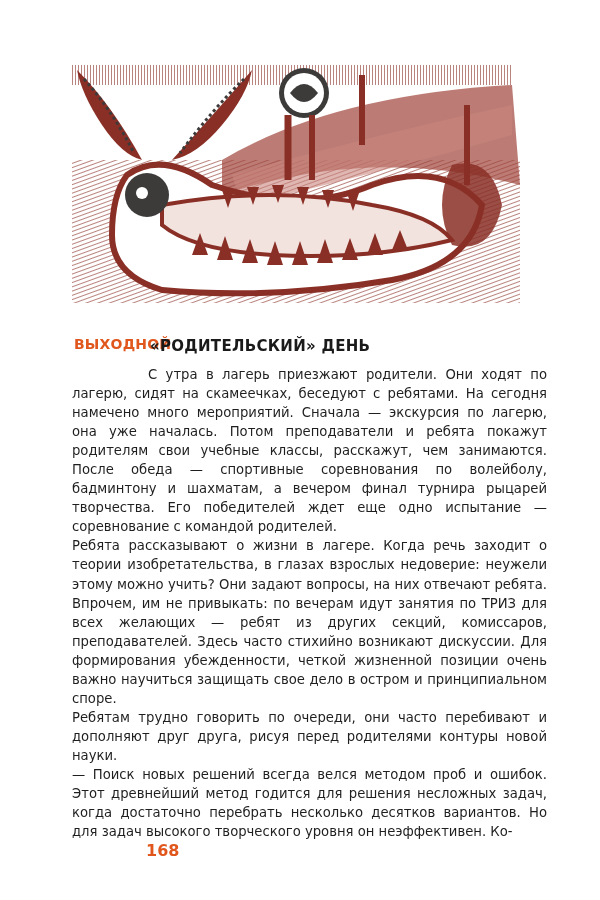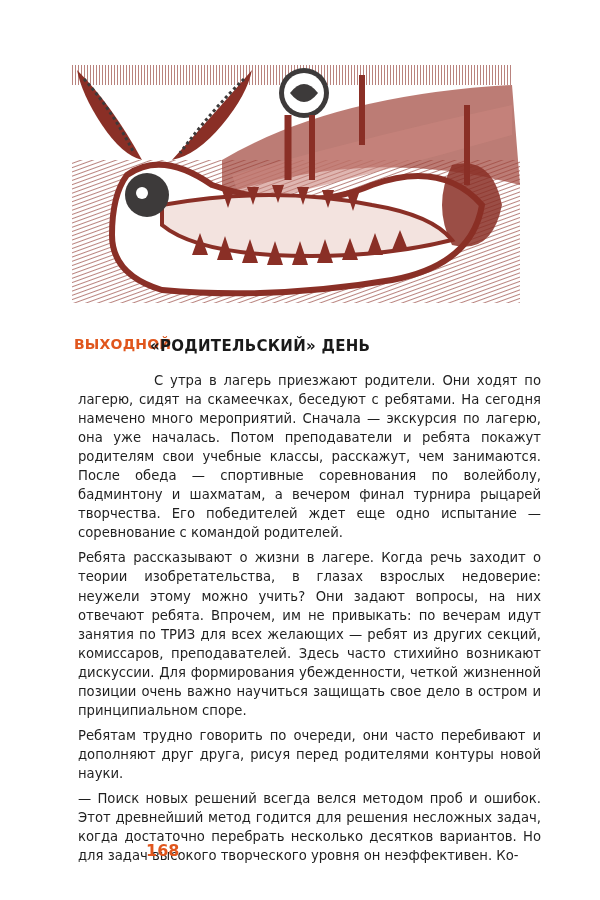--- a/index.html
+++ b/index.html
@@ -6,21 +6,21 @@
   body { width: 600px; height: 900px; position: relative; overflow: hidden;
          font-family: "DejaVu Sans", sans-serif; color: #1a1a1a; }
   .illustration { position: absolute; left: 72px; top: 65px; width: 448px; height: 238px; }
   .heading1 { position: absolute; left: 74px; top: 320px; font-family: "DejaVu Sans", sans-serif;
               font-weight: bold; font-size: 14px; color: #e0561d; letter-spacing: 0.2px; margin-top: 16px; }
   .heading2 { position: absolute; left: 150px; top: 337px; font-family: "DejaVu Sans", sans-serif;
               font-weight: bold; font-size: 15px; color: #1a1a1a; letter-spacing: 0.3px; }
   .text { position: absolute; left: 72px; top: 365px; width: 475px;
           font-family: "DejaVu Sans", sans-serif; font-size: 13.2px; line-height: 19.05px;
           text-align: justify; color: #1f1f1f; }
-  .text p { margin: 6px; }
+  .text p { margin: 0; }
   .text p.first { text-indent: 76px; }
   .page-number { position: absolute; left: 146px; top: 841px; font-family: "DejaVu Sans", sans-serif;
                  font-weight: bold; font-size: 16px; color: #e0561d; }
 </style>
 </head>
 <body>
 
 <div class="illustration">
   <svg width="448" height="238" viewBox="0 0 448 238" xmlns="http://www.w3.org/2000/svg">
     <defs>

